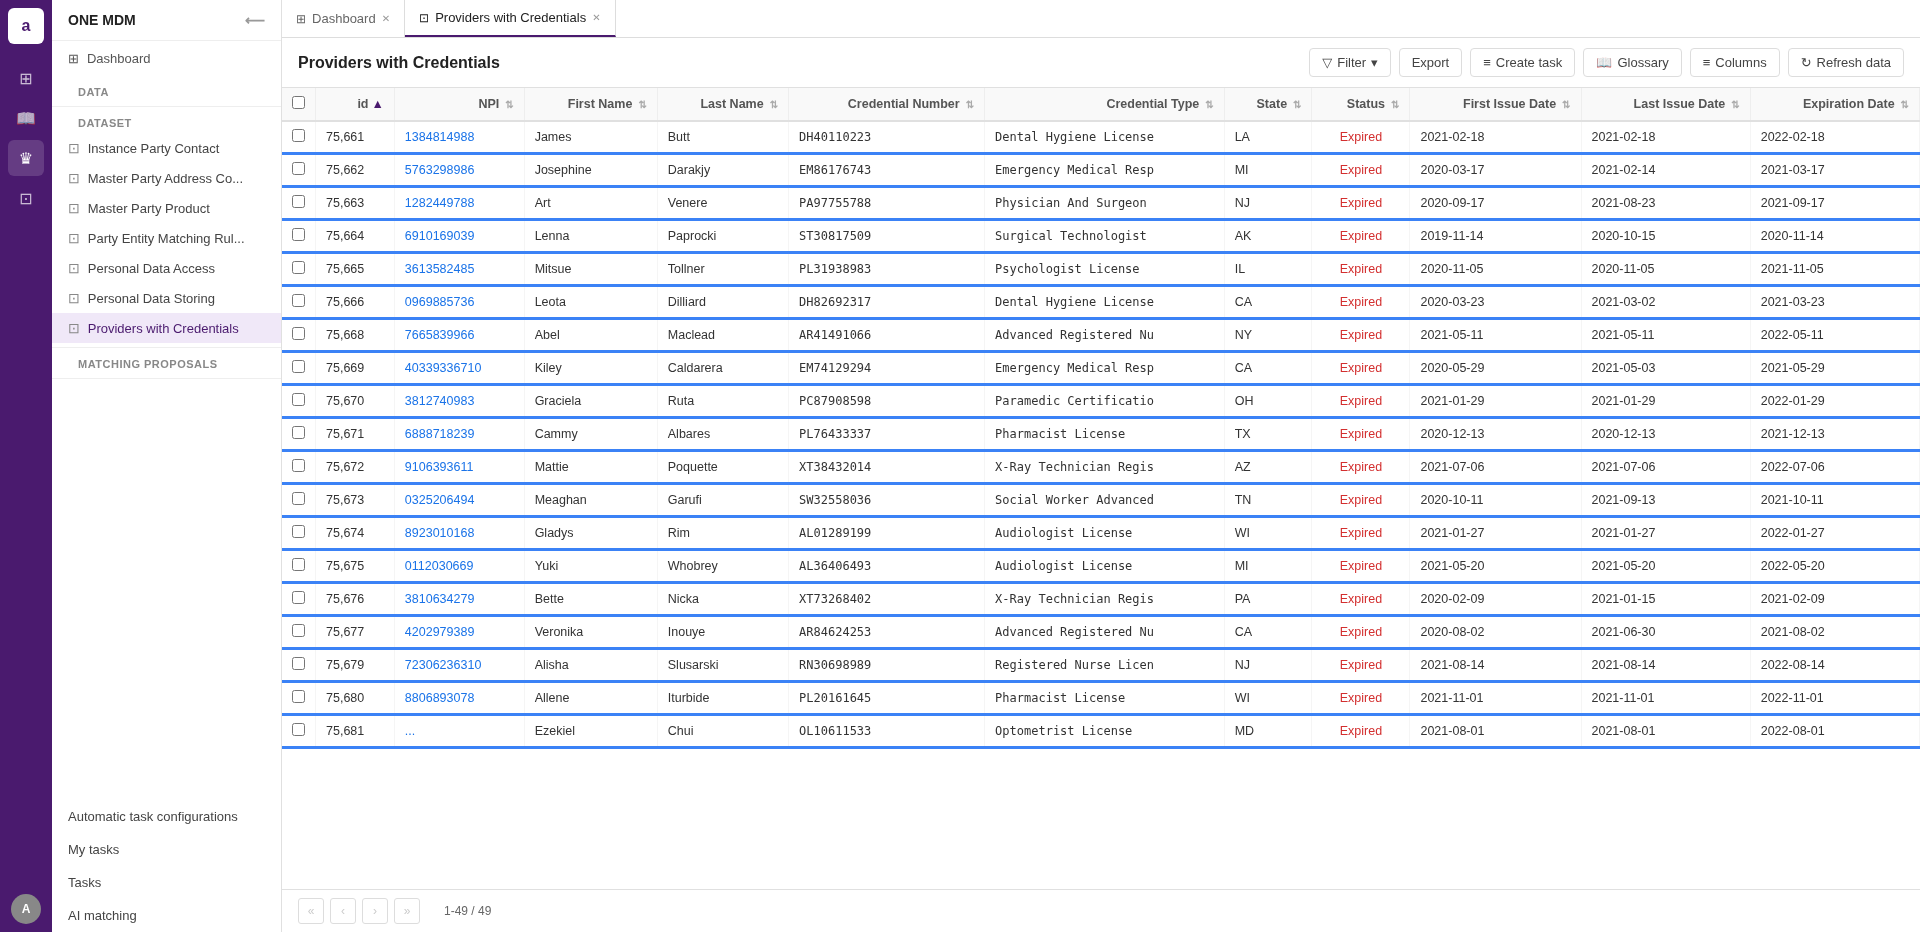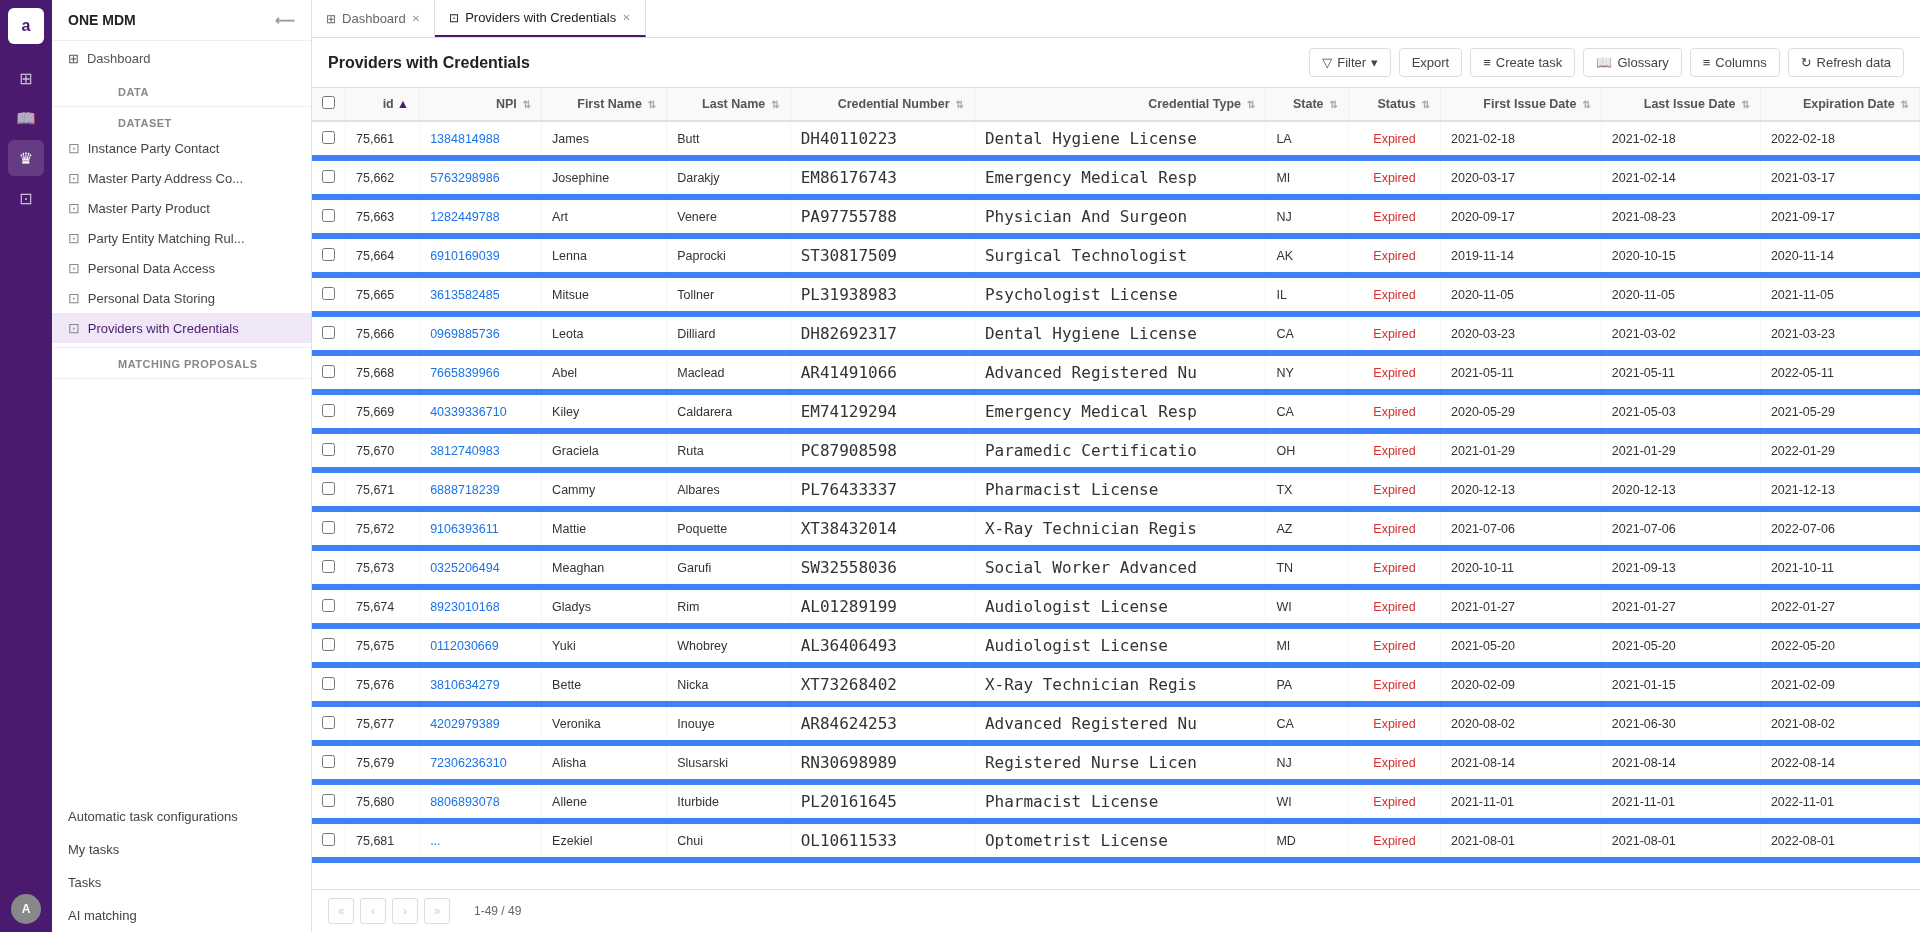--- a/index.html
+++ b/index.html
@@ -37,21 +37,21 @@
       width: 30px; height: 30px;
       background: #888;
       border-radius: 50%;
       display: flex; align-items: center; justify-content: center;
       color: #fff; font-size: 12px; font-weight: 600;
       margin-bottom: 8px;
     }
 
     
     .nav-sidebar {
-      width: 260px;
+      width: 230px;
       background: #fff;
       border-right: 1px solid #e0e0e0;
       display: flex;
       flex-direction: column;
       flex-shrink: 0;
       overflow-y: auto;
     }
     .nav-sidebar .brand {
       padding: 12px 16px;
       display: flex; align-items: center; justify-content: space-between;
@@ -69,21 +69,21 @@
       display: flex; padding: 4px 16px; gap: 12px;
       border-bottom: 1px solid #eee;
     }
     .view-tab {
       padding: 6px 0; font-size: 12px; color: #999;
       cursor: pointer; border-bottom: 2px solid transparent;
     }
     .view-tab.active { color: #4a1a6e; border-bottom-color: #4a1a6e; font-weight: 600; }
     .section-header {
       padding: 10px 26px 4px;
-      font-size: 11px; font-weight: 700; color: #888; letter-spacing: 0.5px; margin-left: 40px;
+      font-size: 11px; font-weight: 700; color: #888; letter-spacing: 0.5px;
     }
     .sidebar-item {
       padding: 7px 16px;
       display: flex; align-items: center; gap: 8px;
       font-size: 13px; color: #444;
       cursor: pointer;
     }
     .sidebar-item.active { background: #f0e8f8; color: #4a1a6e; font-weight: 500; }
     .sidebar-item .item-icon { font-size: 14px; color: #888; }
     .sidebar-section { border-bottom: 1px solid #eee; padding-bottom: 4px; }
@@ -164,30 +164,30 @@
       padding: 8px 10px;
       text-align: right;
       font-weight: 600;
       color: #555;
       border-bottom: 2px solid #e0e0e0;
       border-right: 1px solid #eee;
       white-space: nowrap;
     }
     thead th .sort-icon { font-size: 10px; color: #aaa; margin-left: 3px; }
     thead th .col-sort { display: inline-flex; align-items: center; gap: 3px; cursor: pointer; }
-    tbody tr { border-bottom: 6px solid #3b82f6; }
+    tbody tr { border-bottom: 3px solid #3b82f6; }
     tbody td {
       padding: 7px 10px;
       color: #333;
       border-right: 1px solid #f5f5f5;
       white-space: nowrap;
     }
     tbody td.link { color: #1a73e8; cursor: pointer; }
     tbody td.status-expired { color: #d32f2f; text-align: center; }
-    tbody td.mono { font-family: monospace; font-size: 16px; }
+    tbody td.mono { font-family: monospace; font-size: 12px; }
     .checkbox-col { width: 30px; text-align: center; }
     input[type="checkbox"] { cursor: pointer; }
 
     
     .pagination {
       display: flex; align-items: center; gap: 6px;
       padding: 8px 16px;
       background: #fff;
       border-top: 1px solid #e0e0e0;
       flex-shrink: 0;

